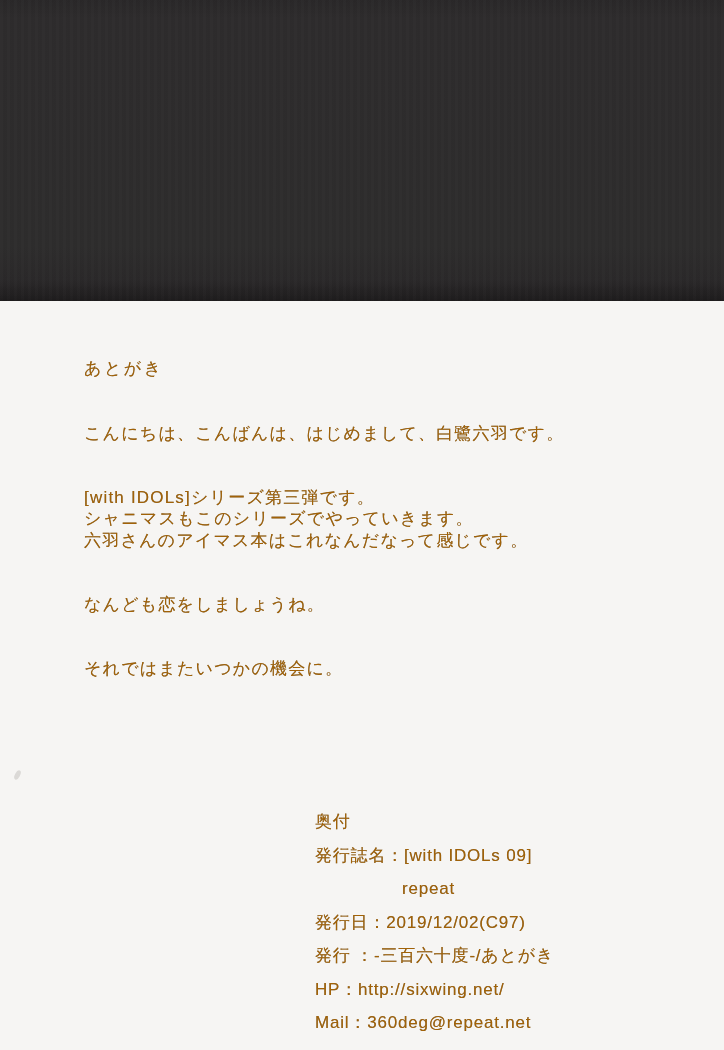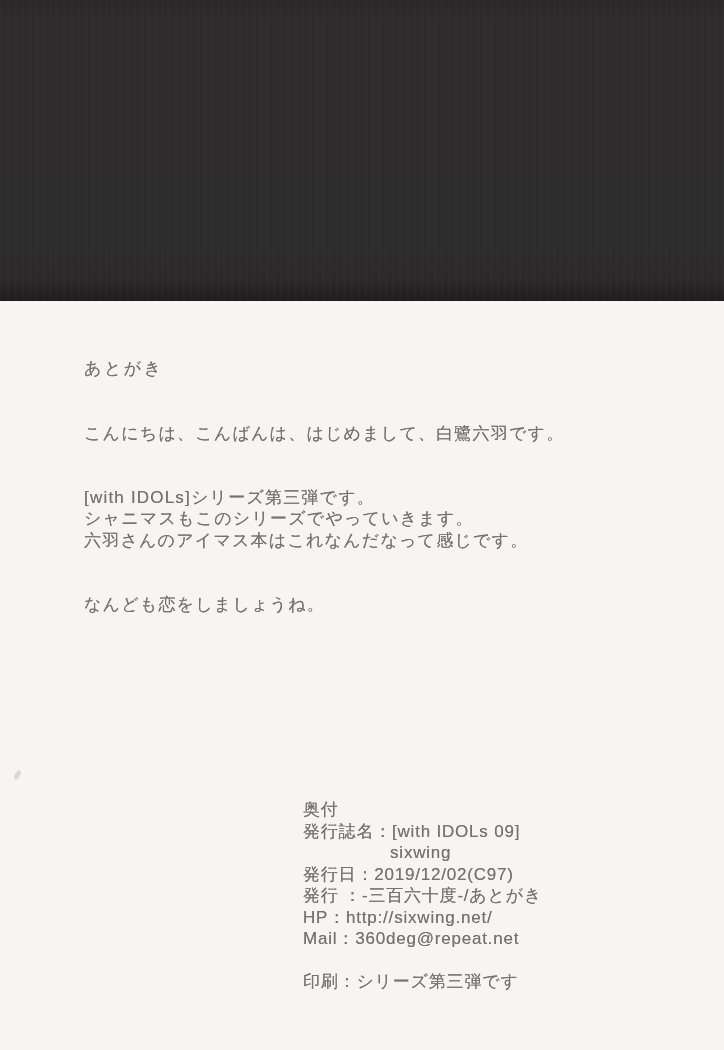--- a/index.html
+++ b/index.html
@@ -11,21 +11,21 @@
     height: 1050px;
     overflow: hidden;
     background: #e9e8e6;
   }
   .page {
     position: relative;
     width: 724px;
     height: 1050px;
     background: #f6f5f3;
     font-family: "Liberation Sans", "DejaVu Sans", sans-serif;
-    color: #737373;
+    color: #a16207;
     overflow: hidden;
   }
   
   .cover-block {
     position: absolute;
     top: 0;
     left: 0;
     width: 724px;
     height: 301px;
     background:
@@ -63,21 +63,21 @@
     position: absolute;
     left: 303px;
     top: 799px;
     width: 340px;
     font-size: 17px;
     line-height: 21.5px;
     letter-spacing: 0.8px;
     text-shadow: 0 0 0.6px rgba(62,61,60,0.55);
   }
   .colophon .line {
-    margin: 0;
+    margin: 12px;
   }
   .colophon .line.indent {
     padding-left: 87px;
   }
   .colophon .line.gap-above {
     margin-top: 21.5px;
   }
   
   .speck {
     position: absolute;
@@ -97,28 +97,29 @@
 
   <div class="cover-block"></div>
 
   <div class="afterword">
     <p class="heading">あとがき</p>
     <p>こんにちは、こんばんは、はじめまして、白鷺六羽です。</p>
     <p>[with IDOLs]シリーズ第三弾です。
 シャニマスもこのシリーズでやっていきます。
 六羽さんのアイマス本はこれなんだなって感じです。</p>
     <p>なんども恋をしましょうね。</p>
+    <p>それではまたいつかの機会に。</p>
   </div>
 
   <div class="speck"></div>
 
   <div class="colophon">
     <div class="line">奥付</div>
     <div class="line">発行誌名：[with IDOLs 09]</div>
-    <div class="line indent">sixwing</div>
+    <div class="line indent">repeat</div>
     <div class="line">発行日：2019/12/02(C97)</div>
     <div class="line">発行 ：-三百六十度-/あとがき</div>
     <div class="line">HP：http://sixwing.net/</div>
     <div class="line">Mail：360deg@repeat.net</div>
     <div class="line gap-above">印刷：シリーズ第三弾です</div>
   </div>
 
 </div>
 
 </body></html>

